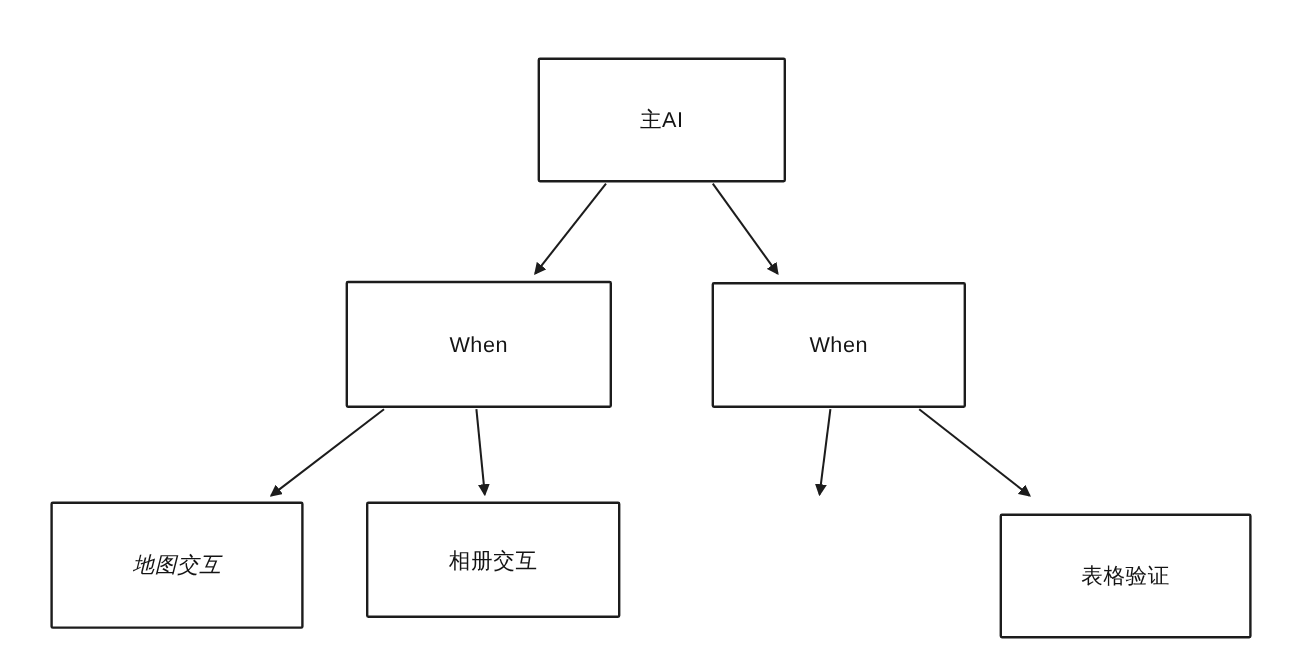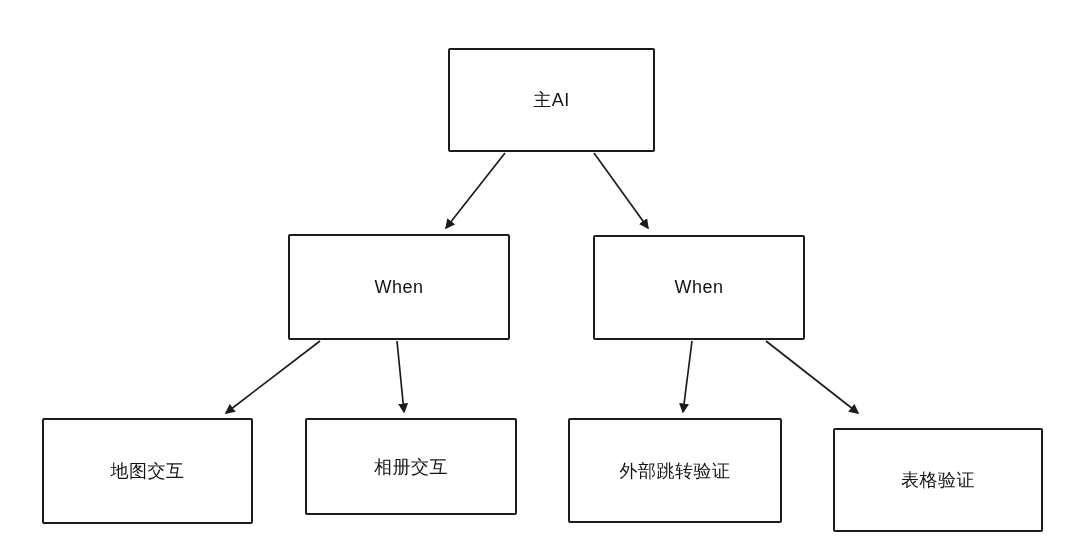--- a/index.html
+++ b/index.html
@@ -32,21 +32,21 @@
     display: flex;
     align-items: center;
     justify-content: center;
     font-size: 18px;
     color: #141414;
     letter-spacing: 0.5px;
   }
   .node-root     { left: 448px; top:  48px; width: 207px; height: 104px; }
   .node-when     { left: 288px; top: 234px; width: 222px; height: 106px; }
   .node-then     { left: 593px; top: 235px; width: 212px; height: 105px; }
-  .node-map      { left:  42px; top: 418px; width: 211px; height: 106px; }
+  .node-map      { left:  42px; top: 418px; width: 211px; height: 106px; font-style: italic; }
   .node-album    { left: 305px; top: 418px; width: 212px; height: 97px; }
   .node-external { left: 568px; top: 418px; width: 214px; height: 105px; }
   .node-form     { left: 833px; top: 428px; width: 210px; height: 104px; }
 </style>
 </head>
 <body>
 
 <div class="canvas">
 
   <svg class="edges-layer" width="1080" height="545" viewBox="0 0 1080 545" xmlns="http://www.w3.org/2000/svg">
@@ -76,21 +76,18 @@
   </div>
 
   <div class="node node-map">
     <span>地图交互</span>
   </div>
 
   <div class="node node-album">
     <span>相册交互</span>
   </div>
 
-  <div class="node node-external">
-    <span>外部跳转验证</span>
-  </div>
 
   <div class="node node-form">
     <span>表格验证</span>
   </div>
 
 </div>
 
 </body></html>

